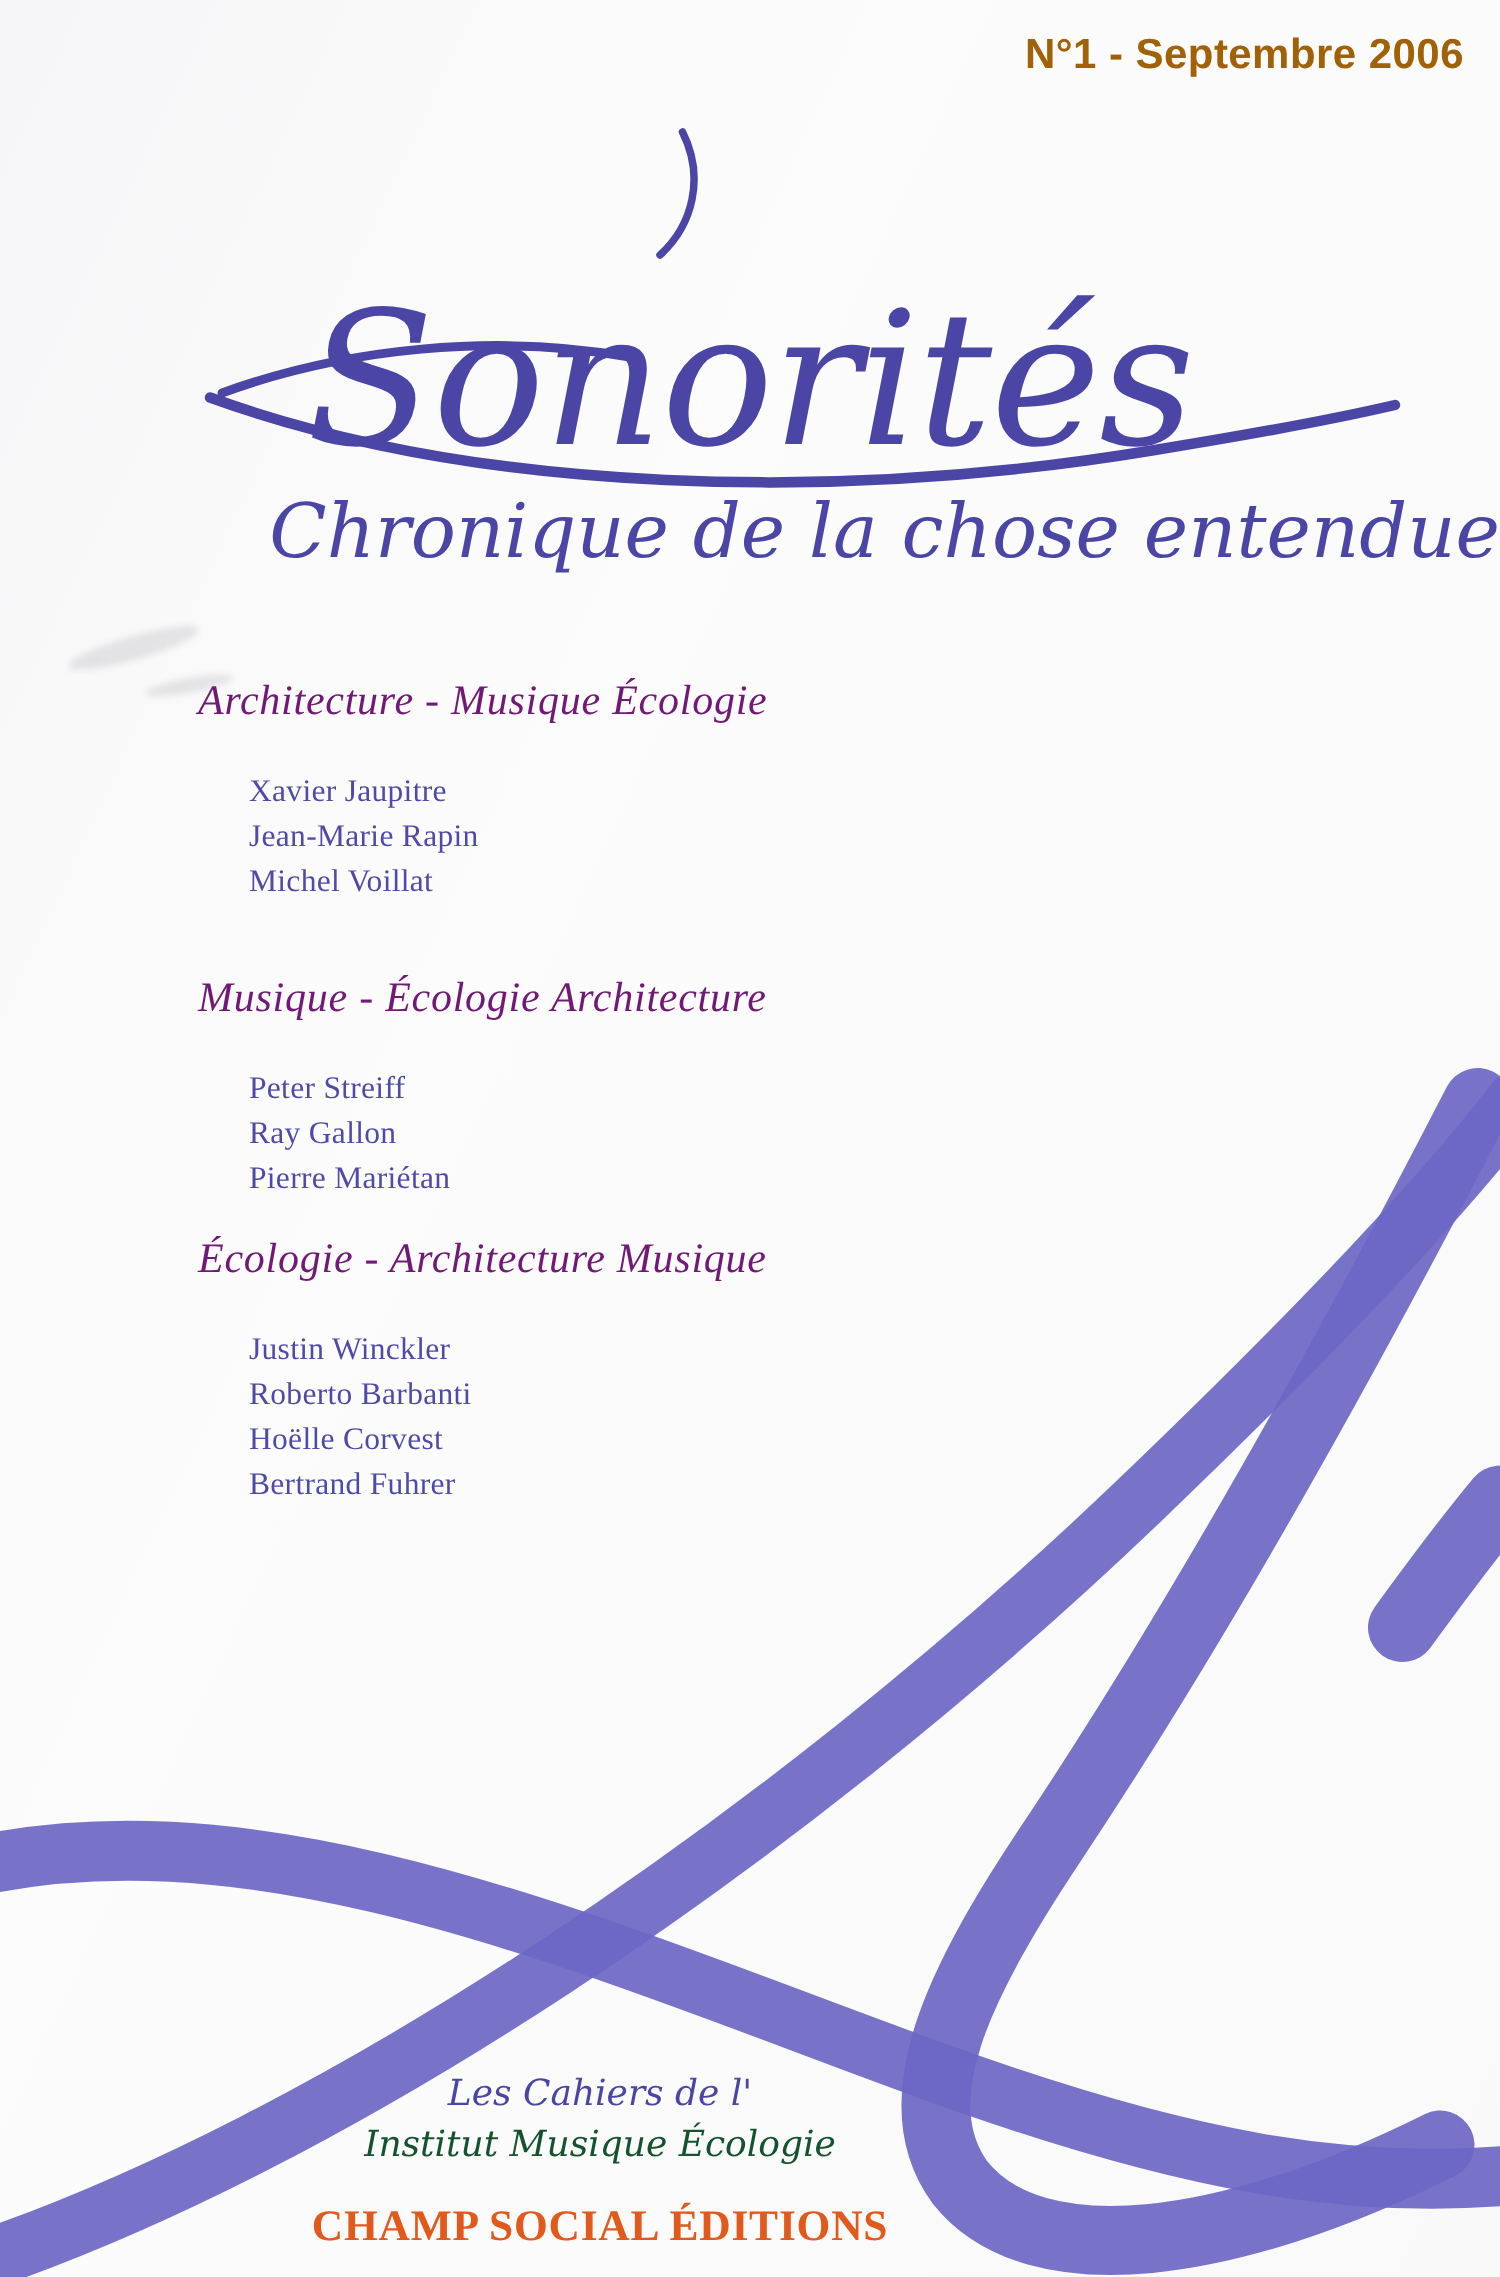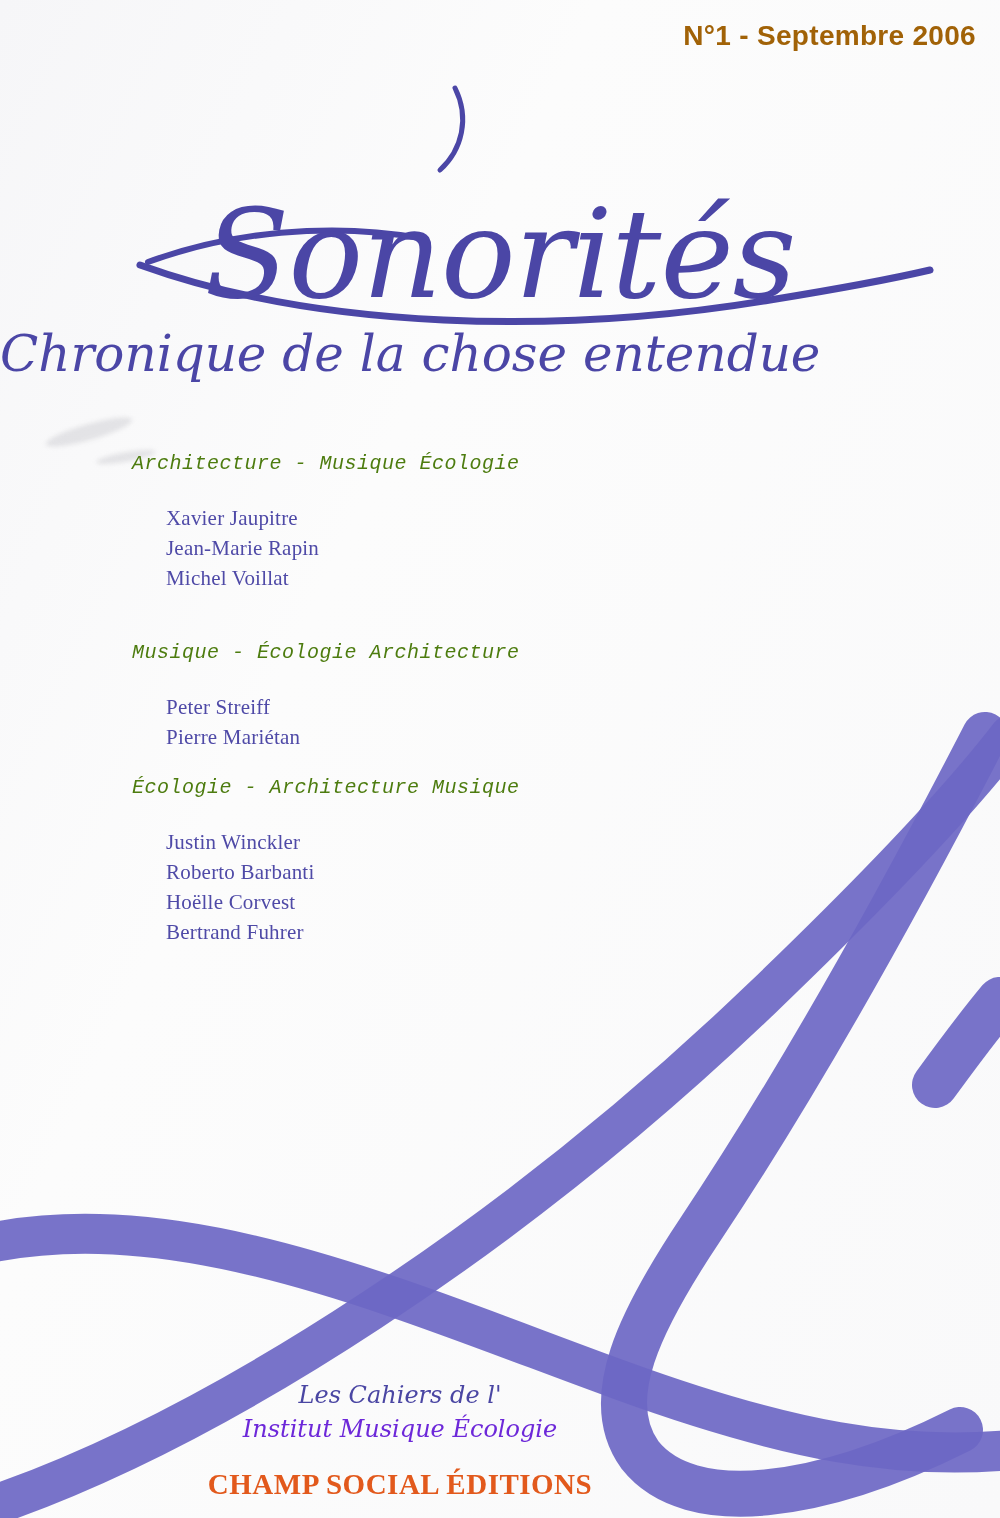--- a/index.html
+++ b/index.html
@@ -68,42 +68,42 @@
     font-size: 124px;
     line-height: 1;
     color: #4b46a6;
     letter-spacing: -1px;
   }
   .subtitle {
     position: absolute;
     top: 325px;
     left: 0;
     width: 1000px;
-    text-align: left;
+    text-align: right;
     font-family: "DejaVu Serif", serif;
     font-style: italic;
     font-size: 50px;
     color: #4b46a6;
   }
 
   
   .sections {
     position: absolute;
     top: 452px;
     left: 132px;
     width: 640px;
   }
   .section {
     margin-bottom: 34px;
   }
   .section-title {
-    font-family: Liberation Mono, monospace;
-    font-style: italic;
-    font-size: 20px;
-    color: #4d7c0f;
+    font-family: Liberation Serif, serif;
+    font-style: italic;
+    font-size: 28px;
+    color: #701a75;
     margin: 0 0 28px 0;
     letter-spacing: 0.5px;
   }
   .names {
     margin-left: 34px;
   }
   .name {
     font-family: Liberation Serif, serif;
     font-size: 21px;
     line-height: 30px;
@@ -125,21 +125,21 @@
     font-family: "DejaVu Serif", serif;
     font-style: italic;
     font-size: 24px;
     color: #4a46a3;
     line-height: 34px;
   }
   .footer-line2 {
     font-family: "DejaVu Serif", serif;
     font-style: italic;
     font-size: 24px;
-    color: #6d28d9;
+    color: #14532d;
     line-height: 34px;
   }
   .publisher {
     margin-top: 22px;
     font-family: "Liberation Serif", serif;
     font-weight: bold;
     font-size: 29px;
     letter-spacing: 0.5px;
     color: #e2591c;
   }
@@ -193,20 +193,21 @@
         <div class="name">Xavier Jaupitre</div>
         <div class="name">Jean-Marie Rapin</div>
         <div class="name">Michel Voillat</div>
       </div>
     </div>
 
     <div class="section sec-gap-2">
       <div class="section-title">Musique - Écologie Architecture</div>
       <div class="names">
         <div class="name">Peter Streiff</div>
+        <div class="name">Ray Gallon</div>
         <div class="name">Pierre Mariétan</div>
       </div>
     </div>
 
     <div class="section">
       <div class="section-title">Écologie - Architecture Musique</div>
       <div class="names">
         <div class="name">Justin Winckler</div>
         <div class="name">Roberto Barbanti</div>
         <div class="name">Hoëlle Corvest</div>

